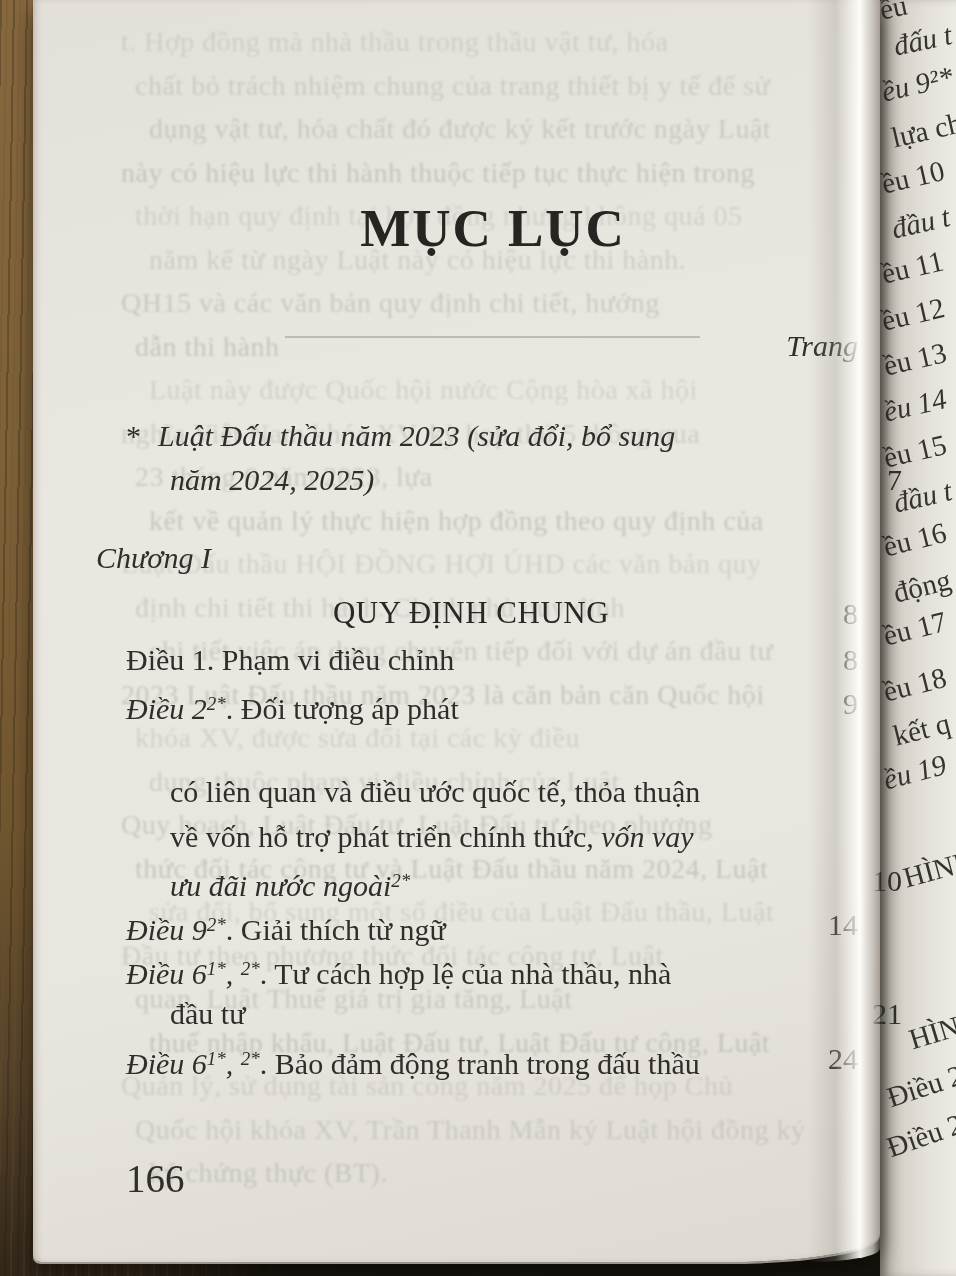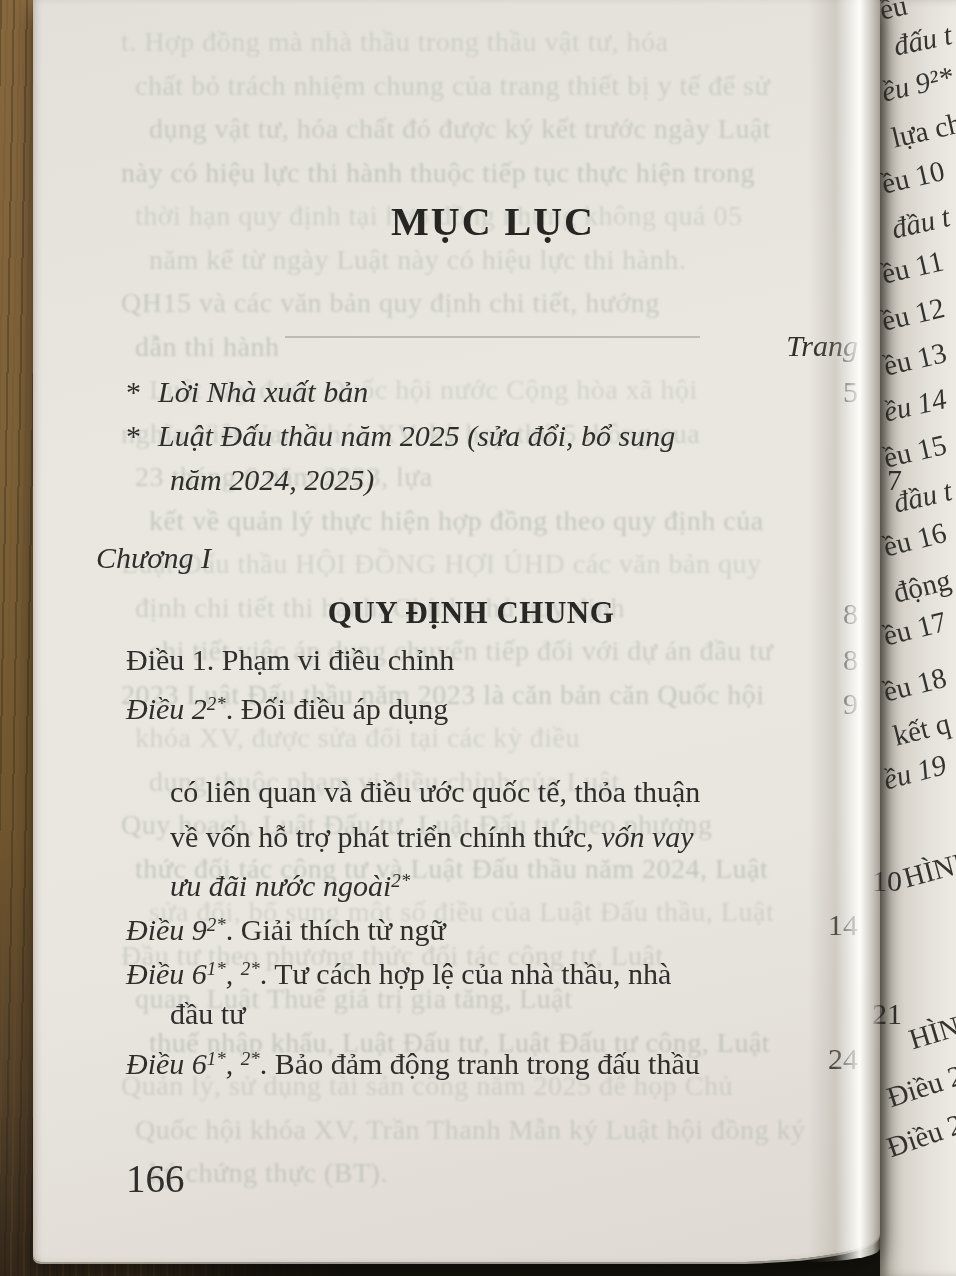--- a/index.html
+++ b/index.html
@@ -45,26 +45,26 @@
     opacity:.5;filter:blur(1px);letter-spacing:.5px;
   }
   .content{position:absolute;inset:0;z-index:2;}
   .line{position:absolute;left:93px;width:732px;font-size:30px;line-height:36px;white-space:nowrap;}
   .cont{padding-left:44px;}
   .pagenum{position:absolute;right:0;}
   .it{font-style:italic;}
   .sup{font-size:19px;vertical-align:9px;letter-spacing:0;}
   .title{
     position:absolute;top:198px;left:60px;width:800px;text-align:center;
-    font-weight:bold;font-size:40px;letter-spacing:2px;color:#262521;
+    font-weight:bold;font-size:53px;letter-spacing:2px;color:#262521;
   }
   .divider{position:absolute;left:252px;top:336px;width:415px;height:2px;background:#b2b0a8;opacity:.8;}
   .trang{top:328px;text-align:right;font-style:italic;}
   .chap-kicker{position:absolute;top:541px;left:63px;width:750px;text-align:left;font-style:italic;font-size:30px;}
-  .chap-head{position:absolute;top:595px;left:63px;width:750px;text-align:center;font-size:31px;letter-spacing:.5px;color:#292824;font-weight:bold;}
+  .chap-head{position:absolute;top:595px;left:63px;width:750px;text-align:center;font-size:31px;letter-spacing:.5px;color:#292824;}
   .marker{display:inline-block;width:32px;}
   .folio{position:absolute;left:93px;top:1156px;font-size:39px;}
 </style>
 </head>
 <body>
 
 <div class="photo">
 
   <div class="under-shadow"></div>
 
@@ -126,46 +126,42 @@
       </div>
 
     <div class="content">
 
       <div class="title">MỤC LỤC</div>
 
       <div class="divider"></div>
 
       <div class="line trang">Trang</div>
 
-      <div class="line" style="top:374px">
-        <span class="marker">*</span><span class="it">Lời Nhà xuất bản</span>
-        <span class="pagenum">5</span>
-      </div>
 
       <div class="line" style="top:418px">
-        <span class="marker">*</span><span class="it">Luật Đấu thầu năm 2025 (sửa đổi, bổ sung</span>
+        <span class="marker">*</span><span class="it">Luật Đấu thầu năm 2023 (sửa đổi, bổ sung</span>
       </div>
       <div class="line cont it" style="top:462px">
         <span>năm 2024, 2025)</span>
         <span class="pagenum" style="font-style:normal">7</span>
       </div>
 
       <div class="chap-kicker">Chương I</div>
       <div class="chap-head">QUY ĐỊNH CHUNG</div>
       <div class="line" style="top:596px">
         <span class="pagenum">8</span>
       </div>
 
       <div class="line" style="top:642px">
         <span>Điều 1. Phạm vi điều chỉnh</span>
         <span class="pagenum">8</span>
       </div>
 
       <div class="line" style="top:686px">
-        <span class="it">Điều 2</span><span class="sup it">2*</span><span>. Đối điều áp dụng</span>
+        <span class="it">Điều 2</span><span class="sup it">2*</span><span>. Đối tượng áp phát</span>
         <span class="pagenum">9</span>
       </div>
 
       <div class="line cont" style="top:774px">
         <span>có liên quan và điều ước quốc tế, thỏa thuận</span>
       </div>
       <div class="line cont" style="top:819px">
         <span>về vốn hỗ trợ phát triển chính thức, </span><span class="it">vốn vay</span>
       </div>
       <div class="line cont" style="top:863px">

